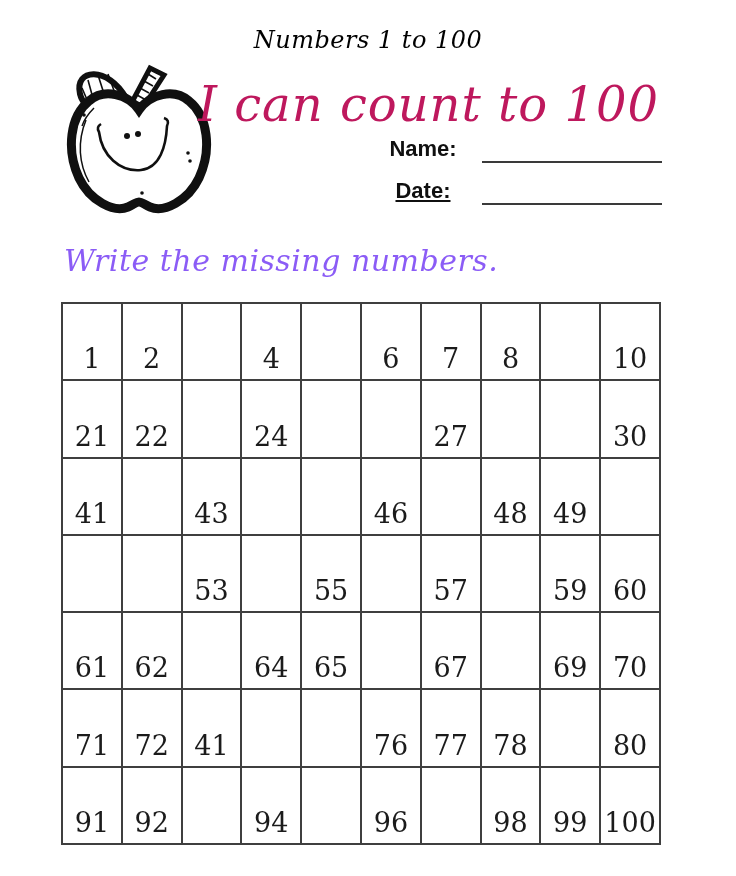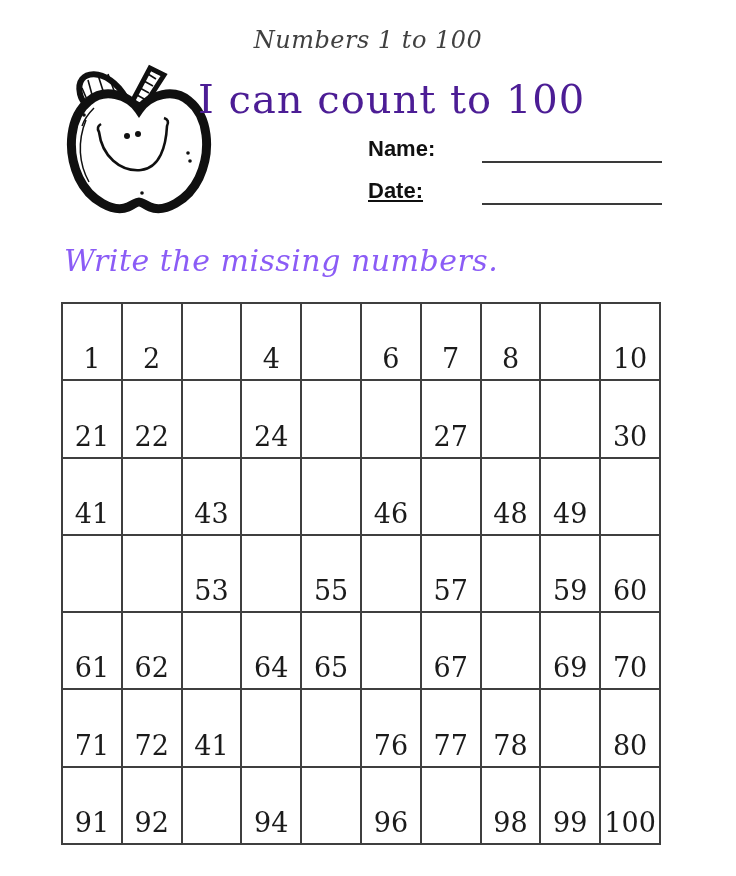--- a/index.html
+++ b/index.html
@@ -2,29 +2,29 @@
 <html><head>
 <meta charset="utf-8">
 <style>
   html,body{margin:0;padding:0;}
   body{
     width:736px;height:876px;position:relative;background:#ffffff;
     font-family:"DejaVu Serif", serif;overflow:hidden;
   }
   .top-title{
     position:absolute;top:26px;left:0;right:0;text-align:center;
-    font-style:italic;font-size:24px;color:#404040;letter-spacing:0.5px;
+    font-style:italic;font-size:24px;color:#000000;letter-spacing:0.5px;
   }
   .apple-wrap{position:absolute;left:64px;top:58px;width:150px;height:158px;}
   .main-title{
-    position:absolute;left:198px;top:76px;font-size:40px;color:#4c1d95;
-    letter-spacing:1px;white-space:nowrap;
+    position:absolute;left:198px;top:76px;font-size:48px;color:#be185d;
+    letter-spacing:1px;white-space:nowrap;font-style:italic;
   }
   .field-label{
-    position:absolute;left:368px;width:110px;text-align:left;
+    position:absolute;left:368px;width:110px;text-align:center;
     font-family:"Liberation Sans", sans-serif;font-weight:bold;
     font-size:22px;color:#101010;
   }
   .name-label{top:136px;}
   .date-label{top:178px;text-decoration:underline;}
   .field-line{
     position:absolute;left:482px;width:180px;height:0;
     border-bottom:2px solid #3a3a3a;
   }
   .name-line{top:161px;}

